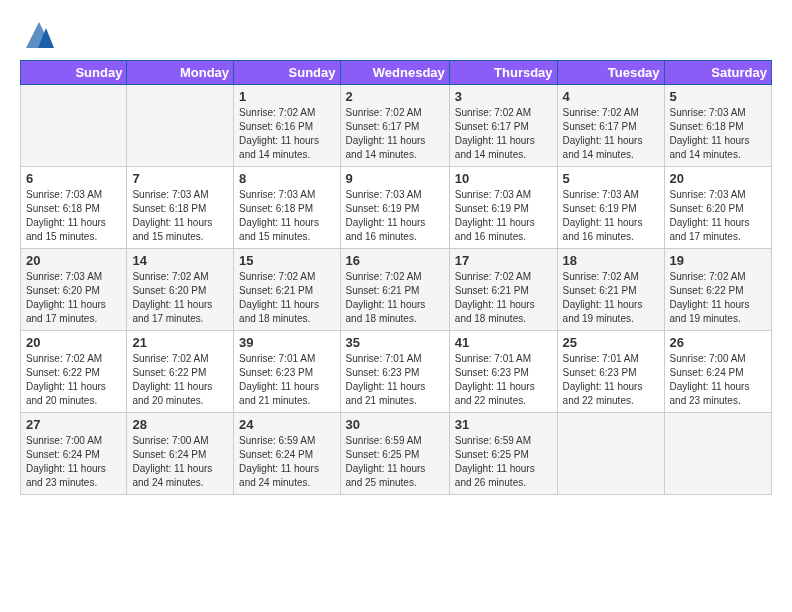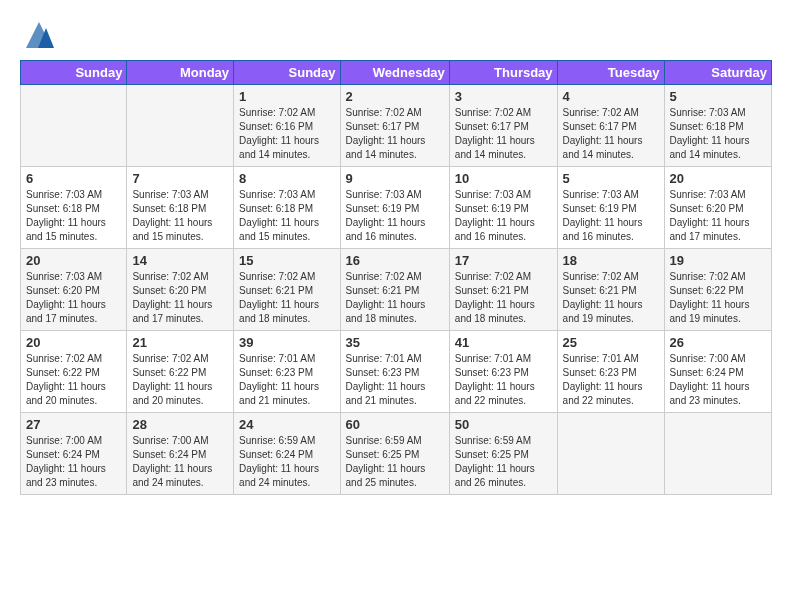--- a/index.html
+++ b/index.html
@@ -247,24 +247,24 @@
         </td>
         <td>
           <span class="day-number">28</span>
           <div class="day-info">Sunrise: 7:00 AM<br>Sunset: 6:24 PM<br>Daylight: 11 hours and 24 minutes.</div>
         </td>
         <td>
           <span class="day-number">24</span>
           <div class="day-info">Sunrise: 6:59 AM<br>Sunset: 6:24 PM<br>Daylight: 11 hours and 24 minutes.</div>
         </td>
         <td>
-          <span class="day-number">60</span>
+          <span class="day-number">30</span>
           <div class="day-info">Sunrise: 6:59 AM<br>Sunset: 6:25 PM<br>Daylight: 11 hours and 25 minutes.</div>
         </td>
         <td>
-          <span class="day-number">50</span>
+          <span class="day-number">31</span>
           <div class="day-info">Sunrise: 6:59 AM<br>Sunset: 6:25 PM<br>Daylight: 11 hours and 26 minutes.</div>
         </td>
         <td class="empty"></td>
         <td class="empty"></td>
       </tr>
     </tbody>
 </table>
 
 </body></html>

